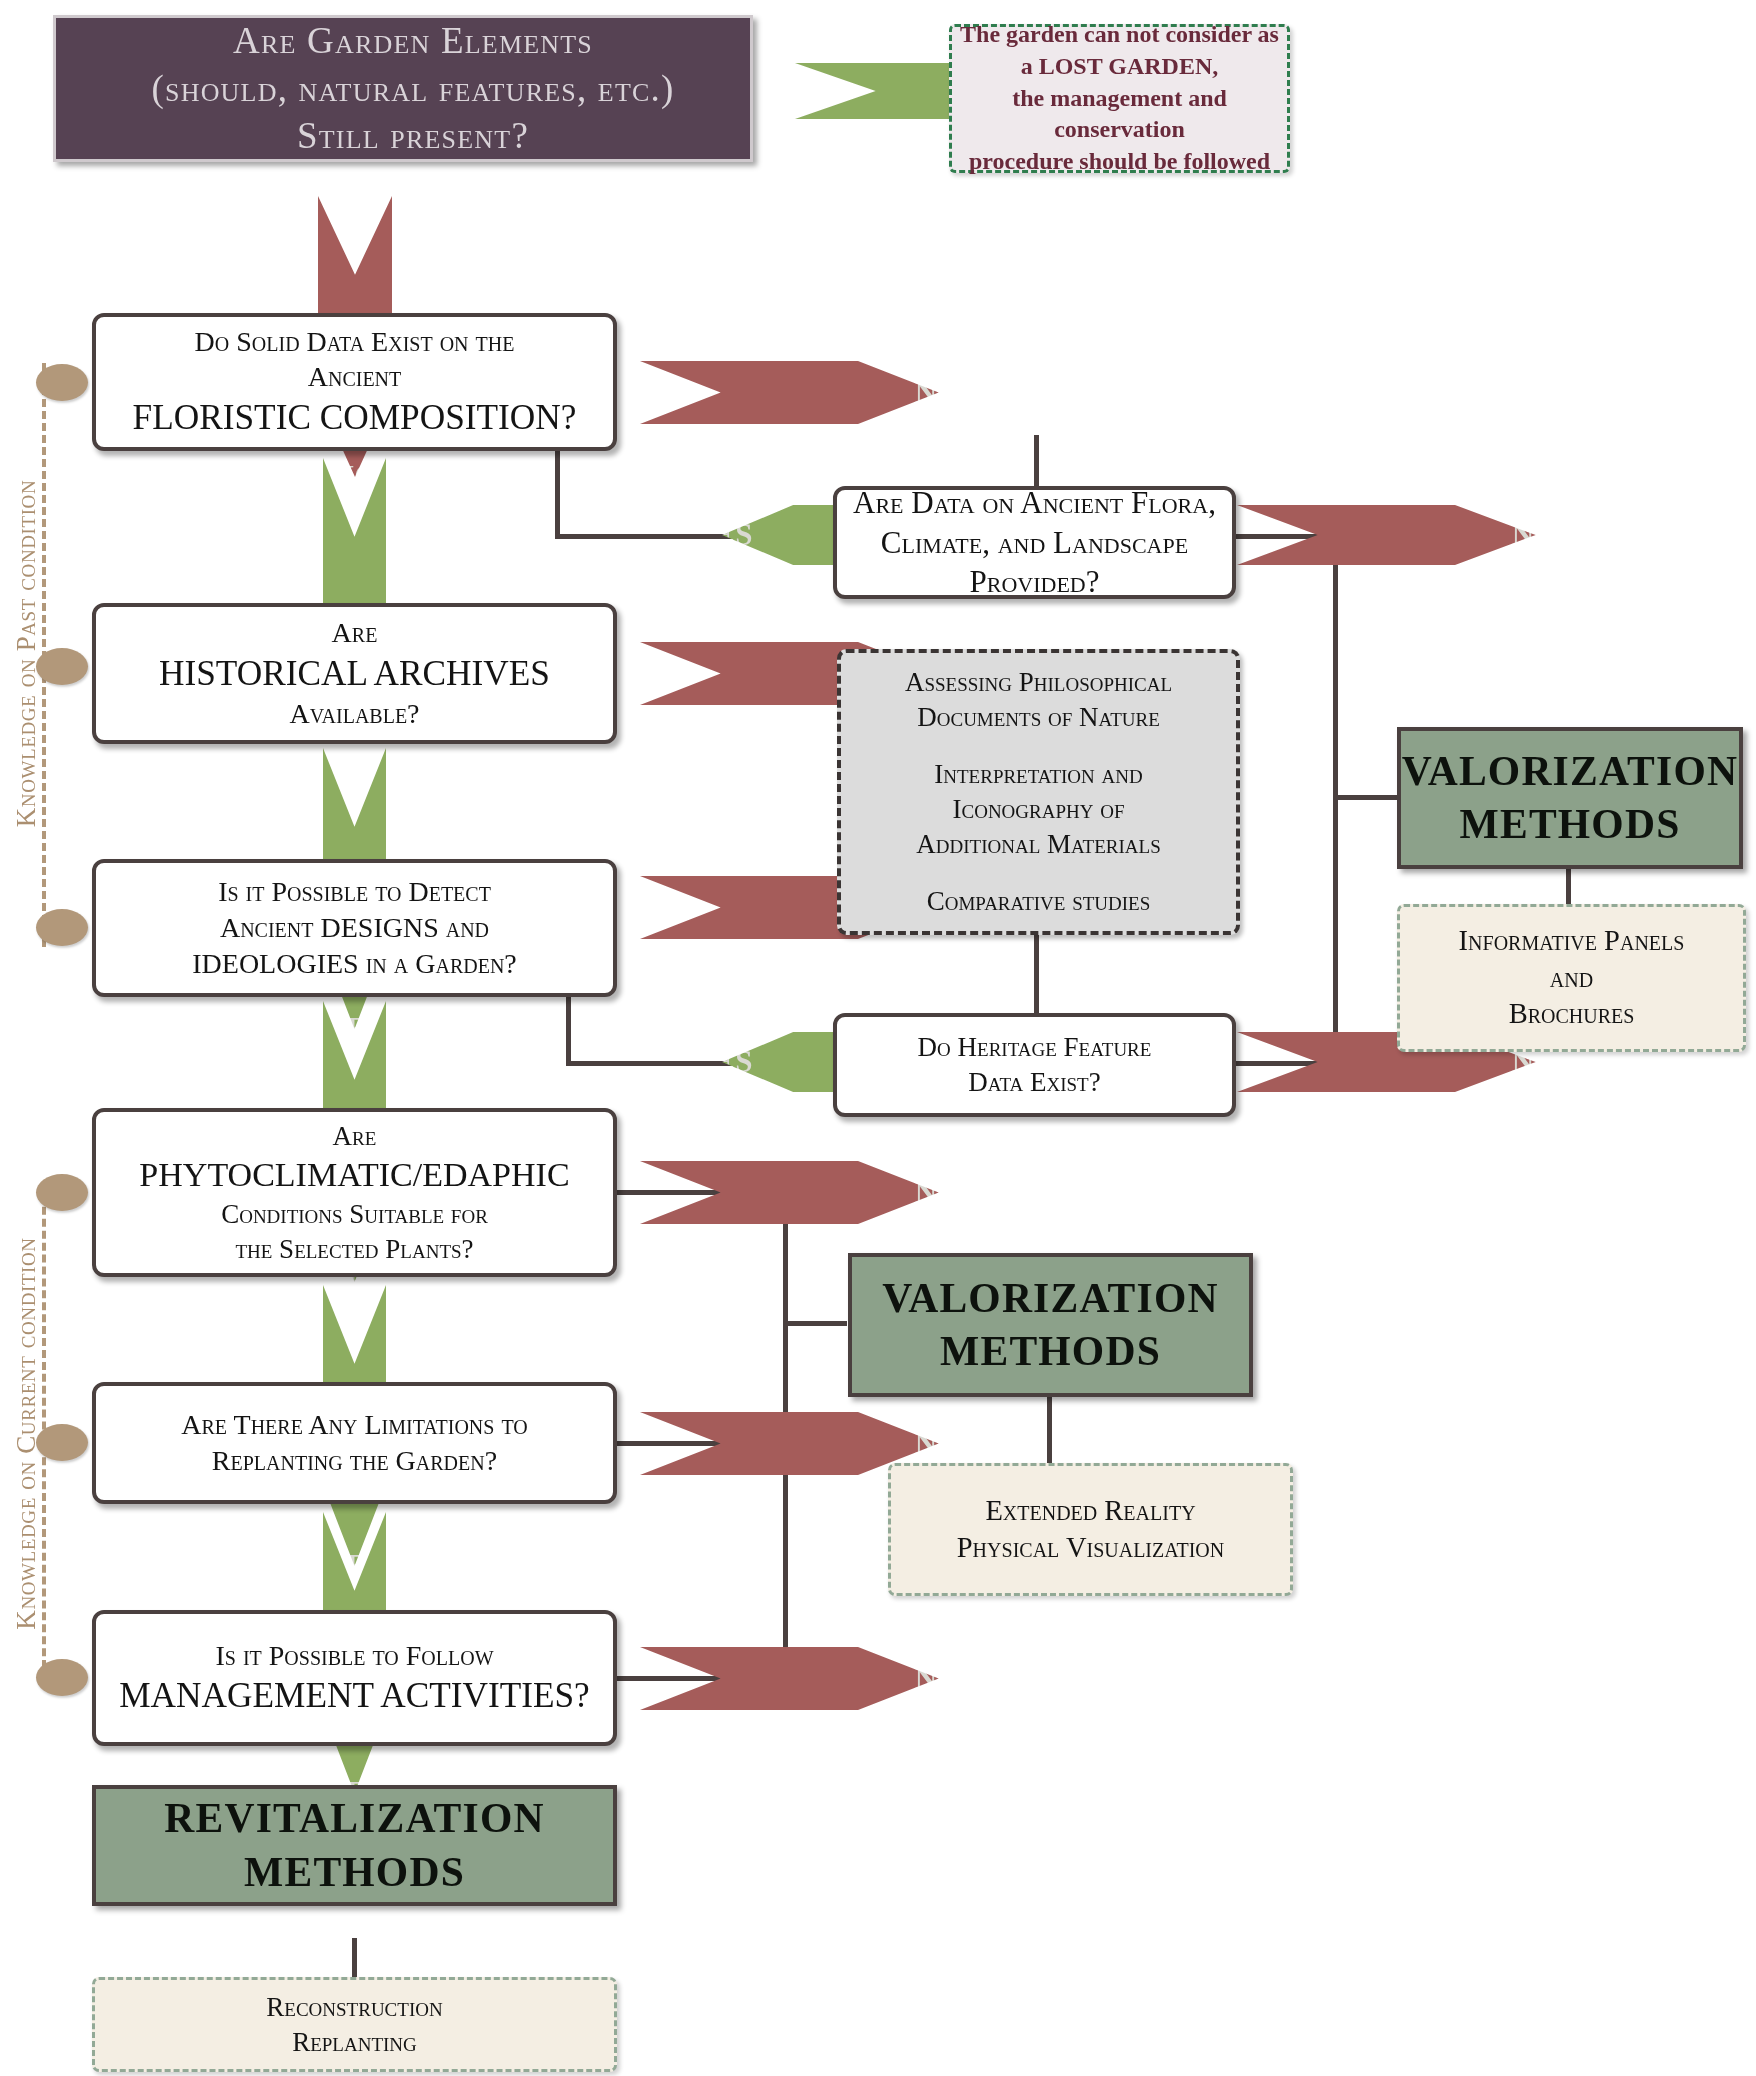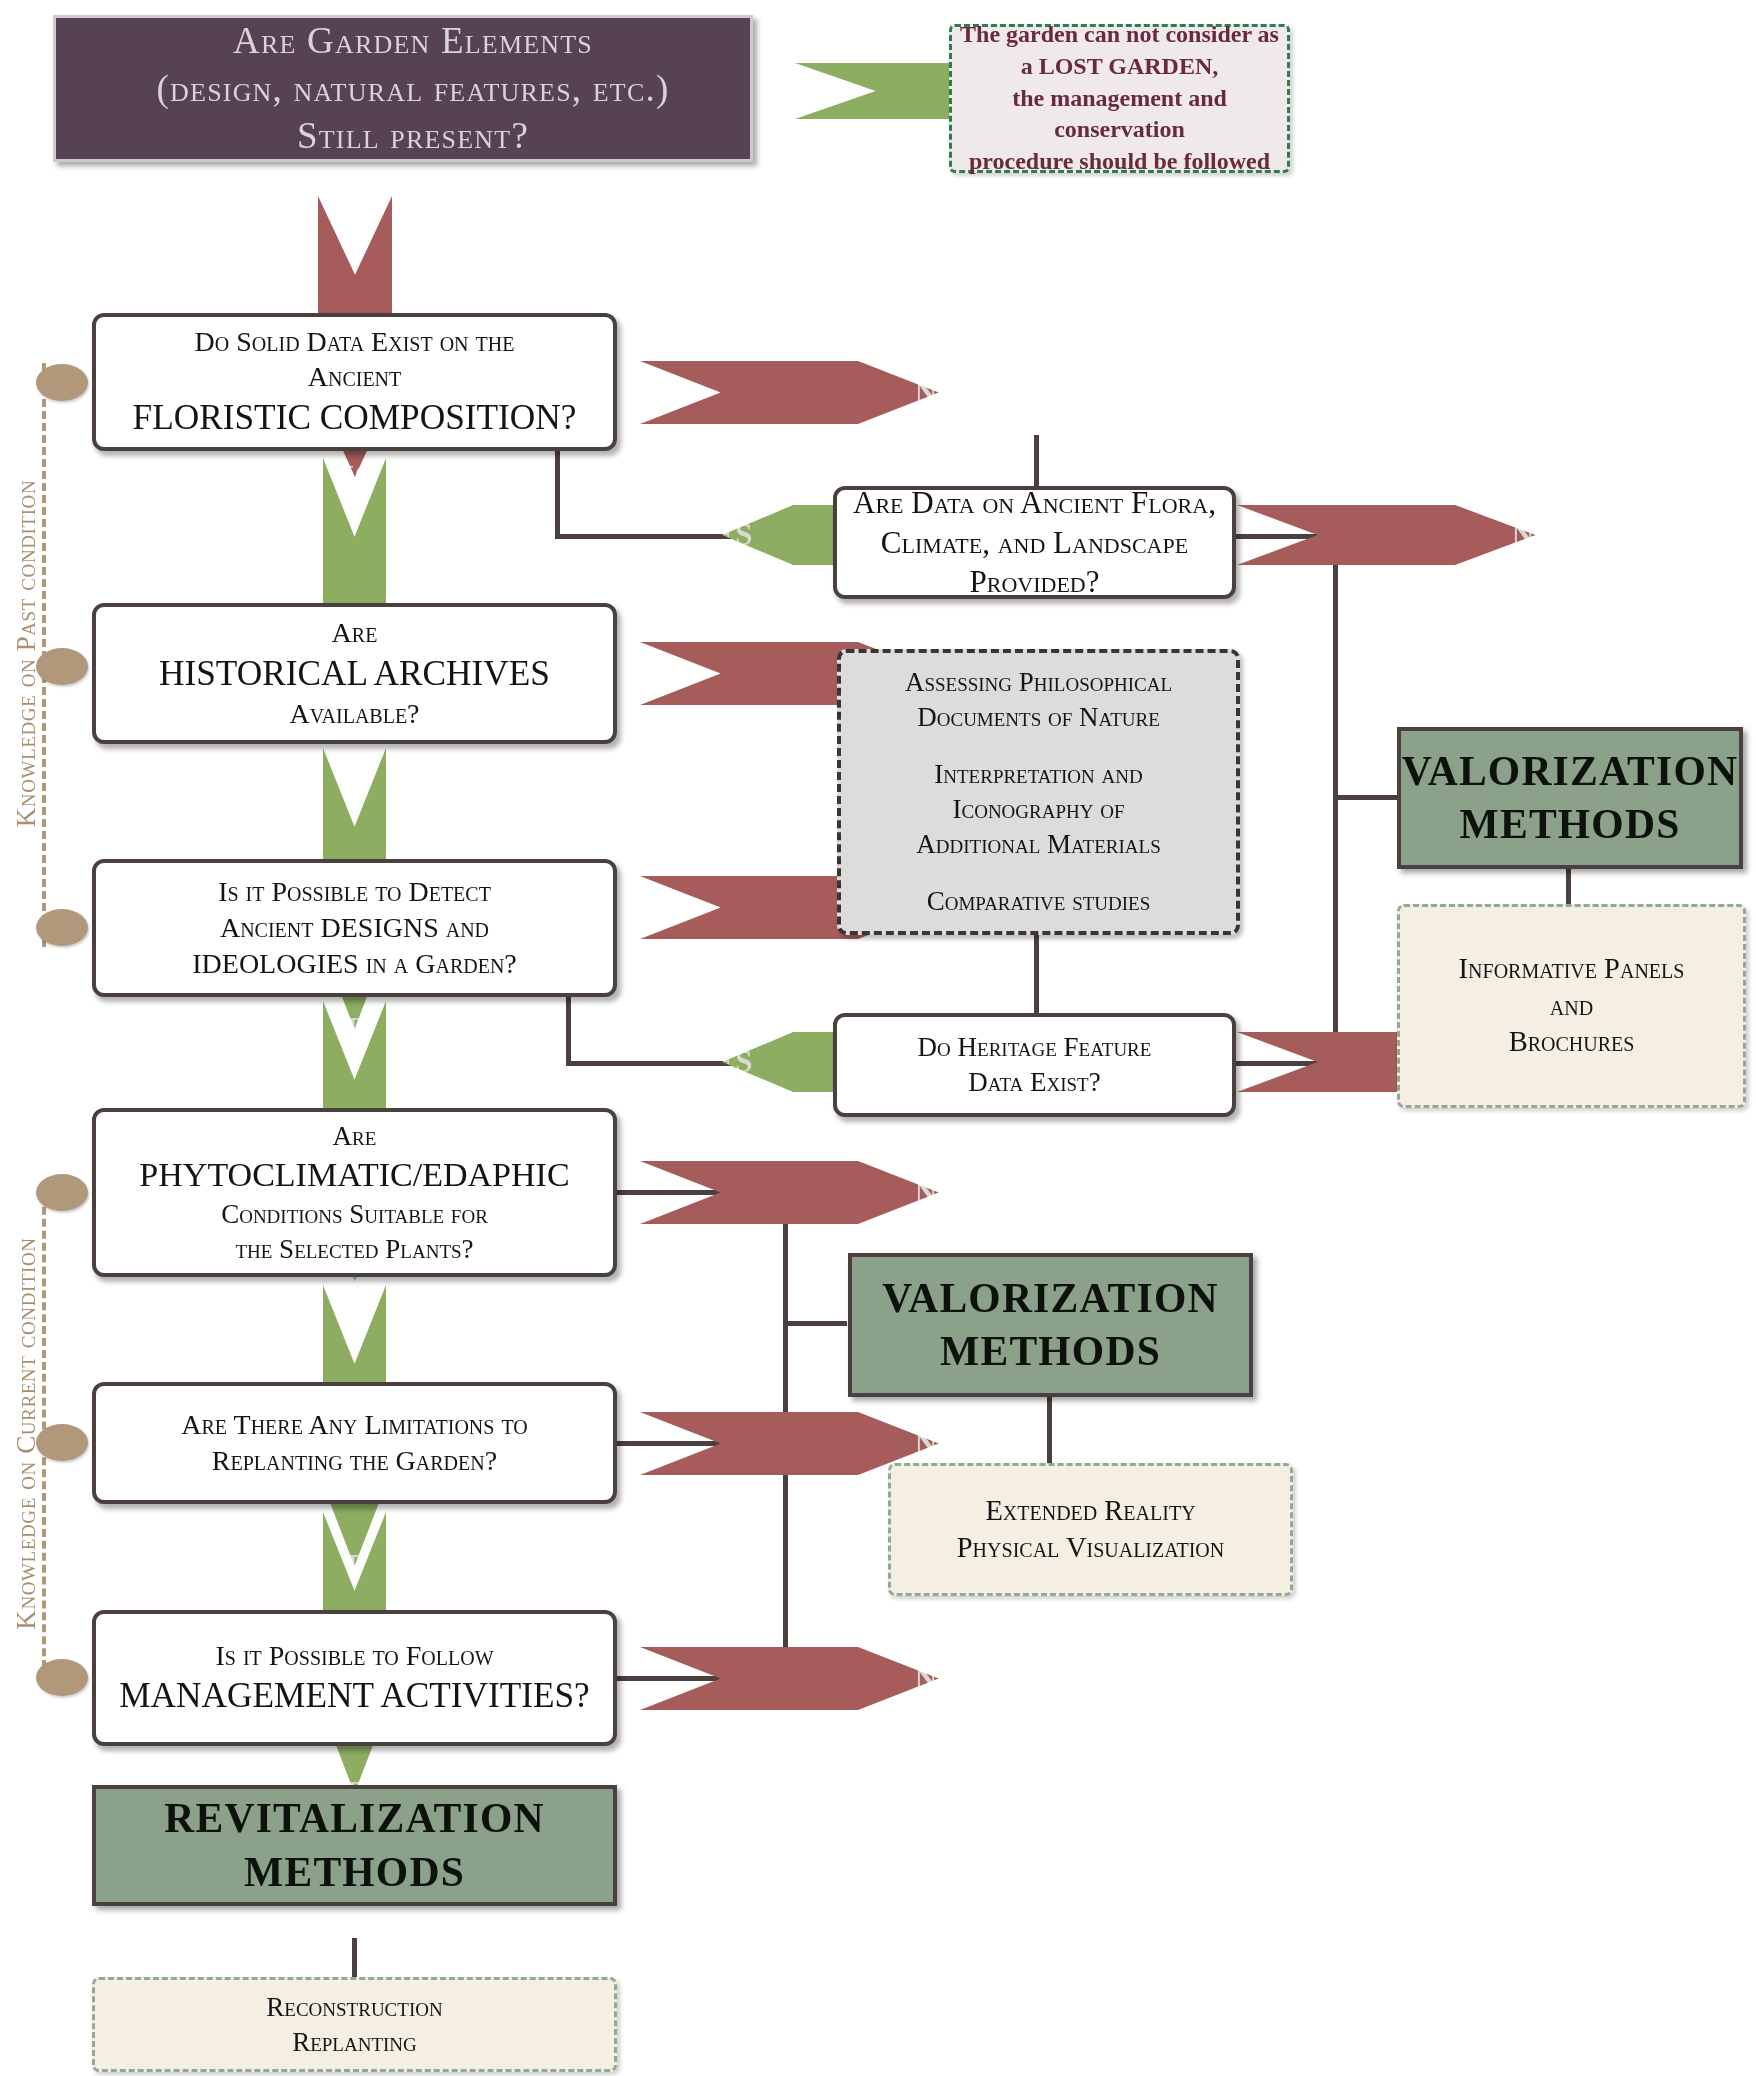--- a/index.html
+++ b/index.html
@@ -72,21 +72,21 @@
   <div class="abs side" style="left:-241px;top:1418px;">Knowledge on Current condition</div>
   <div class="abs dot" style="left:36px;top:364px;"></div>
   <div class="abs dot" style="left:36px;top:648px;"></div>
   <div class="abs dot" style="left:36px;top:909px;"></div>
   <div class="abs dot" style="left:36px;top:1174px;"></div>
   <div class="abs dot" style="left:36px;top:1424px;"></div>
   <div class="abs dot" style="left:36px;top:1659px;"></div>
 
   <div class="abs box title" style="left:53px;top:15px;width:700px;height:147px;padding-left:20px;">
       <div>Are Garden Elements</div>
-      <div>(design, natural features, etc.)</div>
+      <div>(should, natural features, etc.)</div>
       <div>Still present?</div>
     </div>
   <div class="abs chev gre rightc" style="left:795px;top:63px;width:95px;height:56px;">YES</div>
   <div class="abs box lost" style="left:949px;top:24px;width:341px;height:149px;">
       <div>The garden can not consider as</div>
       <div>a LOST GARDEN,</div>
       <div>the management and conservation</div>
       <div>procedure should be followed</div>
     </div>
   <div class="abs chev red down" style="left:318px;top:196px;width:74px;height:96px;">NO</div>
@@ -137,21 +137,21 @@
   <div class="abs box qbox" style="left:833px;top:1013px;width:403px;height:104px;font-size:27px;">
       <div>Do Heritage Feature</div>
       <div>Data Exist?</div>
     </div>
   <div class="abs chev red rightc" style="left:1237px;top:1032px;width:101px;height:60px;">NO</div>
 
   <div class="abs box green" style="left:1397px;top:727px;width:346px;height:142px;">
       <div class="caps">VALORIZATION</div>
       <div class="caps">METHODS</div>
     </div>
-  <div class="abs box cream" style="left:1397px;top:904px;width:349px;height:204px;">
+  <div class="abs box cream" style="left:1397px;top:904px;width:349px;height:148px;">
       <div>Informative Panels</div>
       <div>and</div>
       <div>Brochures</div>
     </div>
 
   <div class="abs box qbox" style="left:92px;top:1108px;width:525px;height:169px;font-size:27px;">
       <div>Are</div>
       <div class="caps">PHYTOCLIMATIC/EDAPHIC</div>
       <div>Conditions Suitable for</div>
       <div>the Selected Plants?</div>

